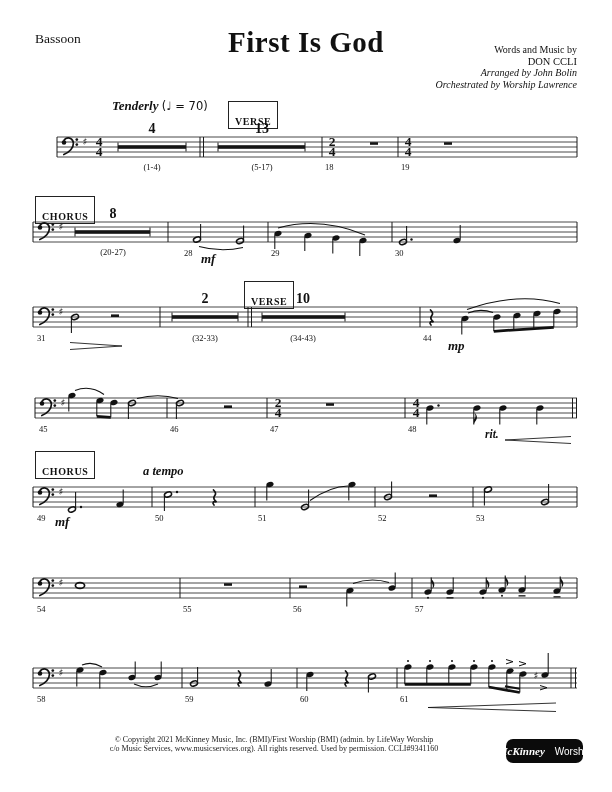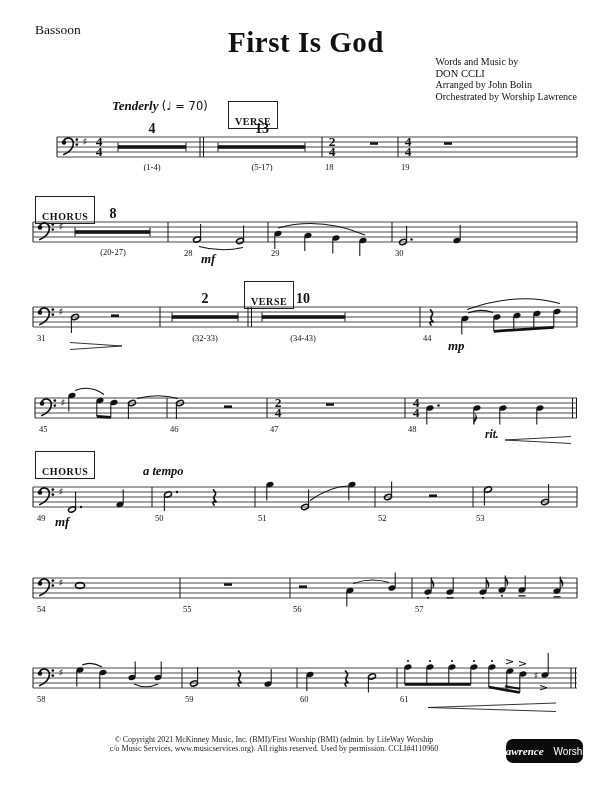--- a/index.html
+++ b/index.html
@@ -1,22 +1,22 @@
 <!DOCTYPE html>
 <html><head>
 <meta charset="utf-8">
 <style>
   html,body{margin:0;padding:0;background:#e8e8e8;}
   .page{position:relative;width:612px;height:792px;background:#ffffff;overflow:hidden;
         font-family:"Liberation Serif",serif;color:#111;}
-  .instrument{position:absolute;left:35px;top:22px;font-size:13.5px;}
+  .instrument{position:absolute;left:35px;top:31px;font-size:13.5px;}
   .title{position:absolute;left:0;right:0;top:26px;text-align:center;
          font-size:29px;font-weight:bold;letter-spacing:.5px;}
-  .credits{position:absolute;right:35px;top:56px;text-align:left;font-size:10px;line-height:11.5px;}
-  .credits .it{}
+  .credits{position:absolute;right:35px;top:44px;text-align:right;font-size:10px;line-height:11.5px;}
+  .credits .it{font-style:italic;}
   .credits .composer{font-size:10.5px;}
   .tempo{position:absolute;left:112px;top:98px;font-size:13px;}
   .tempo .tw{font-weight:bold;font-style:italic;text-align:right;}
   .tempo .tm{font-family:"DejaVu Sans",sans-serif;font-size:11.5px;}
   .secbox{position:absolute;border:1.3px solid #222;background:#fff;
           font-size:10px;font-weight:bold;letter-spacing:.6px;padding:14px 6px 1px 6px;}
   .atempo{position:absolute;left:98px;top:464px;font-size:12.5px;font-weight:bold;font-style:italic;margin-left:45px;}
   svg.score{position:absolute;left:0;top:0;}
   
   .sl{stroke:#1a1a1a;stroke-width:.8;}
@@ -505,22 +505,22 @@
         <line class="hp" x1="428" y1="707.5" x2="556" y2="703"></line>
           <line class="hp" x1="428" y1="707.5" x2="556" y2="711.5"></line>
       </g>
       <line class="bl" x1="571" y1="668" x2="571" y2="688"></line>
         <line class="bl" x1="575.5" y1="668" x2="575.5" y2="688"></line>
     </g>
   </svg>
 
   <div class="copyright">
     <div>© Copyright 2021 McKinney Music, Inc. (BMI)/First Worship (BMI) (admin. by LifeWay Worship</div>
-    <div>c/o Music Services, www.musicservices.org). All rights reserved. Used by permission. CCLI#4110960</div>
+    <div>c/o Music Services, www.musicservices.org). All rights reserved. Used by permission. CCLI#9341160</div>
   </div>
 
   <div class="logo">
-    <span class="brand">Lawrence</span>
+    <span class="brand">McKinney</span>
     <span class="divider"></span>
     <span class="division">Worship</span>
   </div>
 
 </div>
 
 </body></html>

